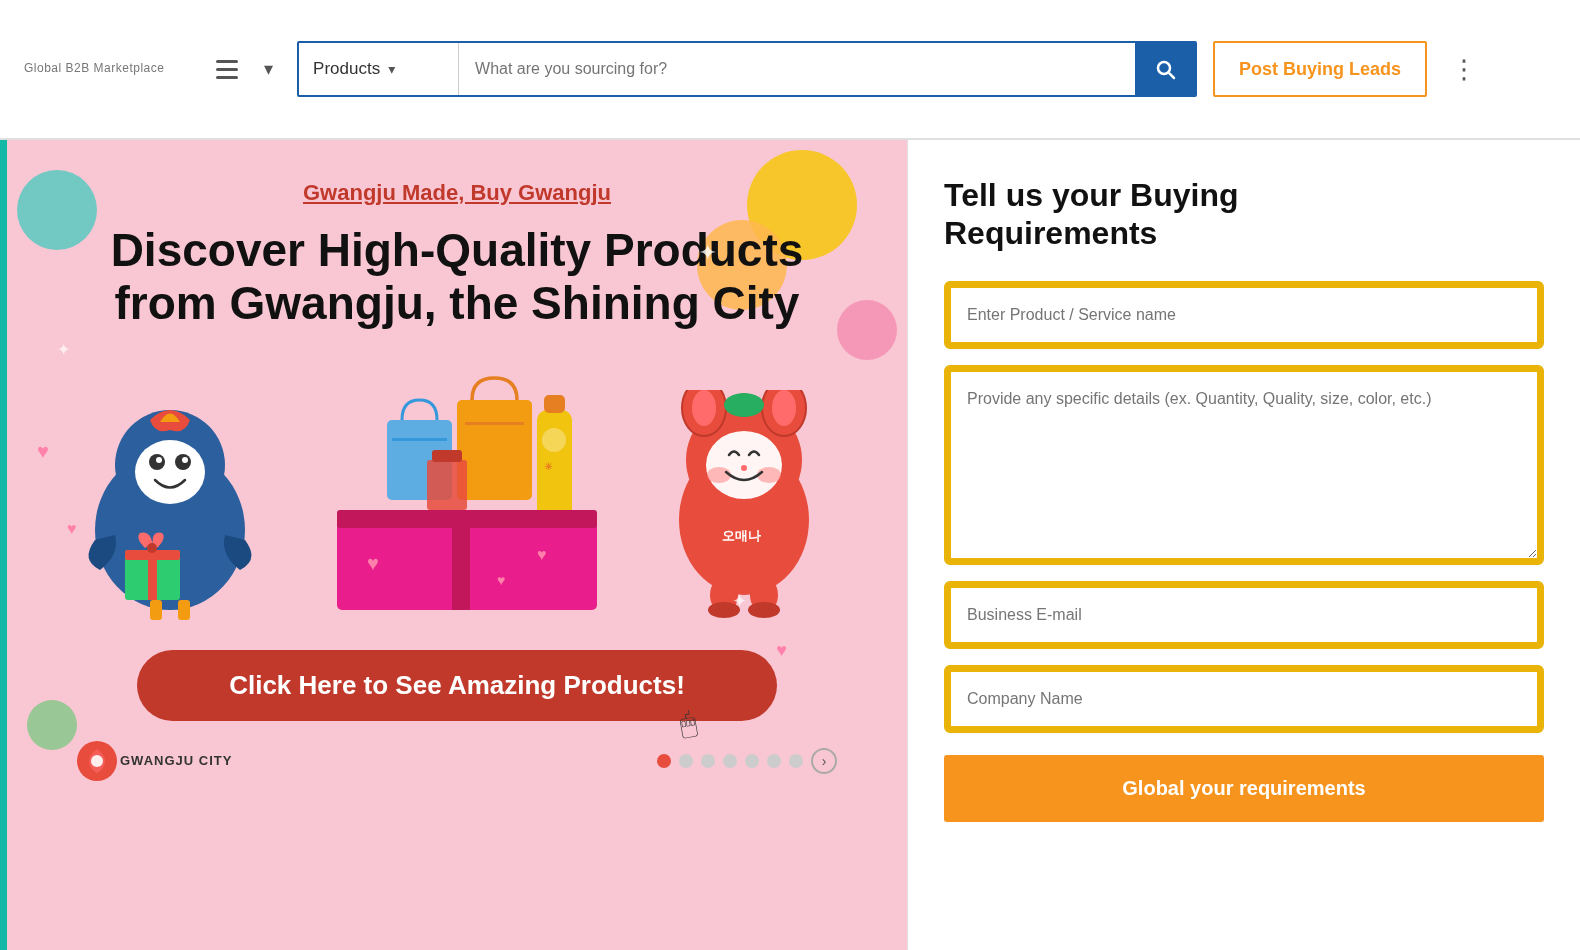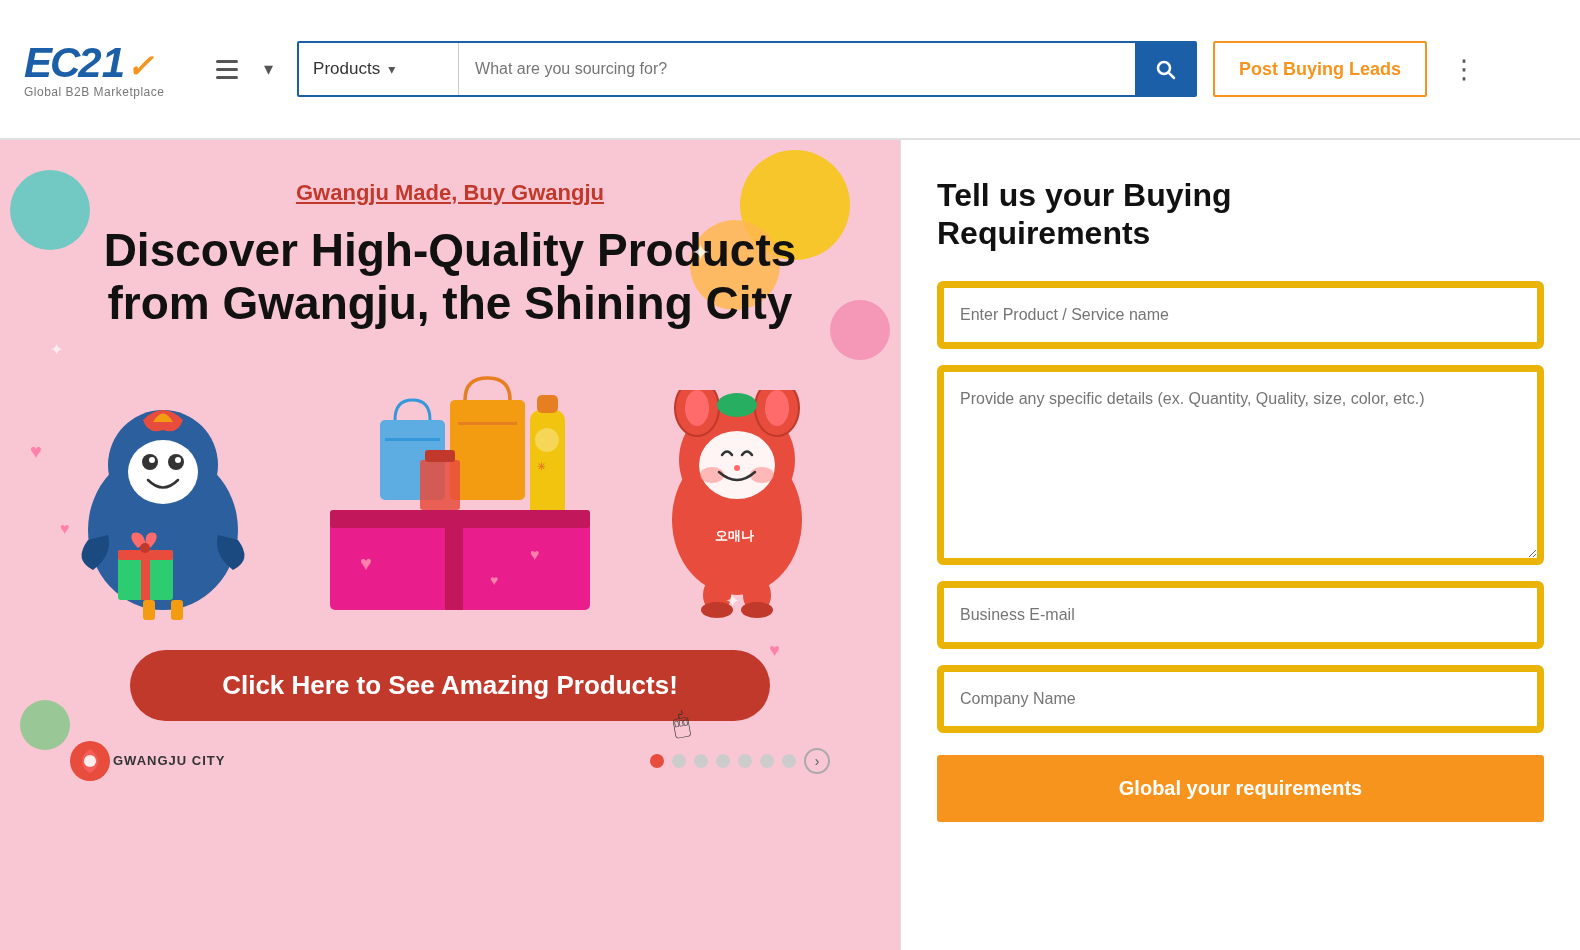--- a/index.html
+++ b/index.html
@@ -106,20 +106,21 @@
       cursor: pointer;
       margin-left: 8px;
     }
 
     
     .main-content {
       display: flex;
       width: 100%;
       background: #14b8a6;
       min-height: 810px;
+      padding-left: 7px;
     }
 
     
     .banner-area {
       flex: 0 0 900px;
       background: #f9c7d4;
       position: relative;
       overflow: hidden;
       min-height: 810px;
     }
@@ -292,25 +293,20 @@
     .balloon-yellow { background: #f5c518; }
     .balloon-pink { background: #f48fb1; }
     .balloon-green { background: #81c784; }
     .balloon-orange { background: #ffb74d; }
   </style>
 </head>
 <body>
 
 <div class="header">
   <div class="logo-area">
-    <div style="display:flex;align-items:baseline;gap:2px;">
-      <span style="font-size:42px;font-weight:900;color:#1a5fa8;font-style:italic;letter-spacing:-2px;">EC2</span>
-      <span style="font-size:42px;font-weight:900;color:#1a5fa8;font-style:italic;">1</span>
-      <span style="font-size:32px;color:#f7941d;font-weight:900;font-style:italic;">✓</span>
-    </div>
     <div style="font-size:12px;color:#777;letter-spacing:0.5px;margin-top:-2px;">Global B2B Marketplace</div>
   </div>
 
   <div class="menu-icon-btn">
     <span></span>
     <span></span>
     <span></span>
   </div>
   <div class="menu-dropdown-arrow">▾</div>
 

